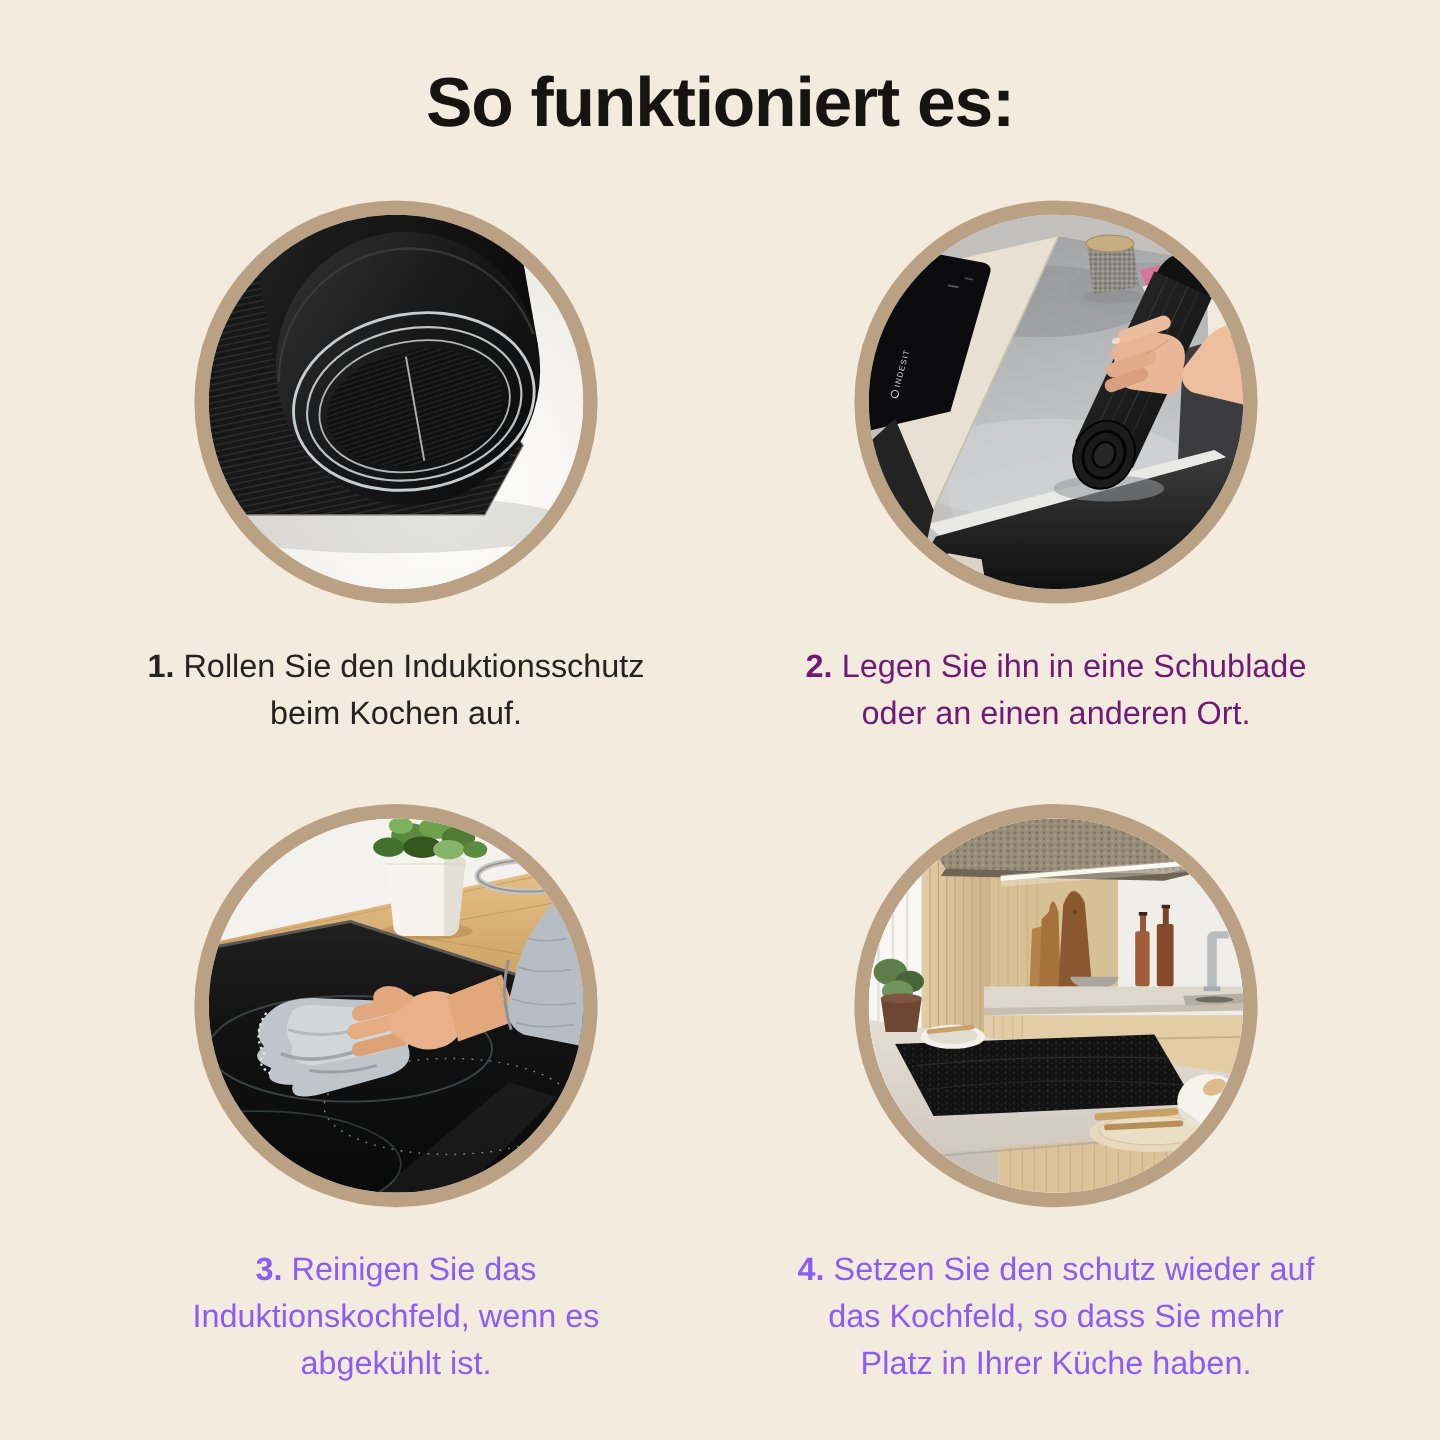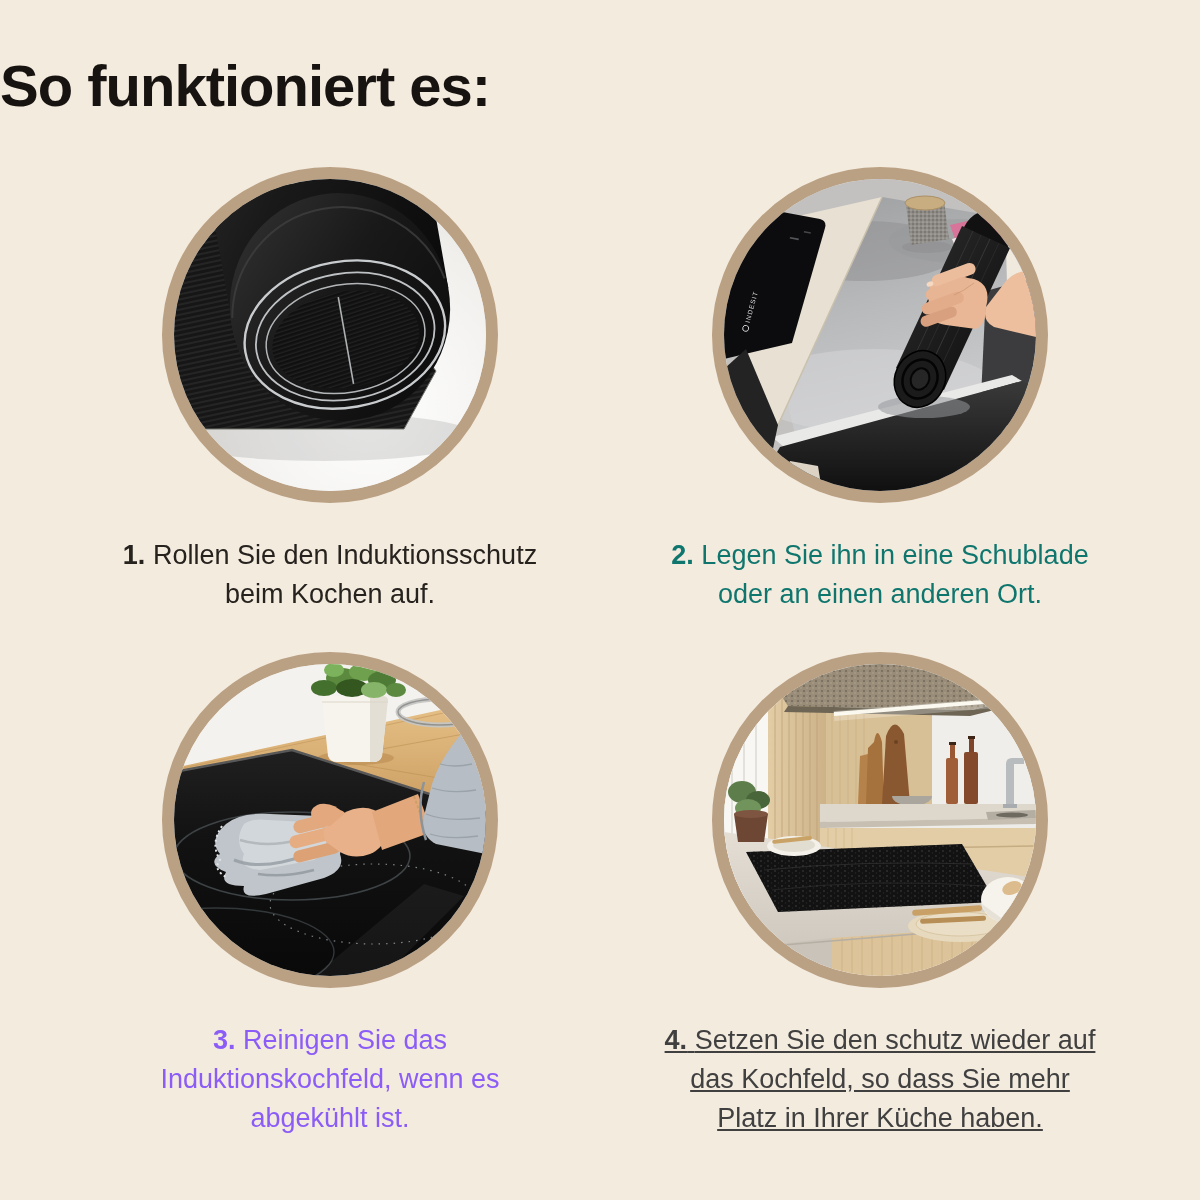--- a/index.html
+++ b/index.html
@@ -4,26 +4,26 @@
 <style>
   html,body{margin:0;padding:0;}
   body{
     width:1200px;height:1200px;overflow:hidden;
     background:#f4ebdf;
     font-family:"Liberation Sans","DejaVu Sans",sans-serif;
     color:#26221e;
   }
   .poster{width:1200px;height:1200px;position:relative;}
   h1{
-    margin:52px 0 0;text-align:left;
+    margin:52px 0 0;text-align:center;
     font-size:58px;font-weight:800;letter-spacing:-1px;color:#171310;
   }
   .grid{
     width:1100px;margin:48px 0 0 55px;
-    display:grid;grid-template-columns:550px 550px;row-gap:38px;
+    display:grid;grid-template-columns:550px 550px;row-gap:56px;
   }
   figure.step{margin:0;display:flex;flex-direction:column;align-items:center;}
   .circle{
     width:336px;height:336px;box-sizing:border-box;
     border:12px solid #bba183;border-radius:50%;
     overflow:hidden;background:#e8e6e2;flex:0 0 auto;
   }
   .circle svg{display:block;width:312px;height:312px;}
   figcaption.caption{
     margin-top:33px;text-align:center;
@@ -156,21 +156,21 @@
             <path d="M262,128 Q268,106 250,100 L226,96 Q210,96 206,108 L204,128 Q206,144 222,146 L252,150 Q262,146 262,128 Z" fill="#e9b795"></path>
             <rect x="206" y="98" width="46" height="12" rx="6" transform="rotate(-20 206 98)" fill="#ecbd9d"></rect>
             <rect x="200" y="112" width="46" height="12" rx="6" transform="rotate(-20 200 112)" fill="#e7b494"></rect>
             <rect x="196" y="126" width="44" height="12" rx="6" transform="rotate(-20 196 126)" fill="#e2ab8a"></rect>
             <rect x="195" y="139" width="38" height="11" rx="5.5" transform="rotate(-20 195 139)" fill="#d9a080"></rect>
             <ellipse cx="206" cy="105" rx="3.5" ry="2.5" transform="rotate(-20 206 105)" fill="#f6d9c0"></ellipse>
             <path d="M250,104 Q240,112 230,116" stroke="#c9946f" stroke-width="1" fill="none" opacity="0.7"></path>
           </g>
         </svg>
       </div>
-      <figcaption class="caption" style="color: #0f766e;">
+      <figcaption class="caption" style="color: #701a75;">
         <strong class="num">2.</strong>
         <span class="txt">Legen Sie ihn in eine Schublade
 oder an einen anderen Ort.</span>
       </figcaption>
     </figure>
 
     <figure class="step">
       <div class="circle" style="border-color: rgb(187, 161, 131);">
         <svg viewBox="0 0 312 312" role="img">
           <defs>
@@ -343,21 +343,21 @@
             <rect x="188" y="246" width="70" height="6" rx="3" transform="rotate(-4 188 246)" fill="#c9a166"></rect>
             <rect x="196" y="255" width="66" height="5" rx="2.5" transform="rotate(-3 196 255)" fill="#b78e55"></rect>
           </g>
           <g>
             <ellipse cx="284" cy="236" rx="27" ry="23" fill="#f6f3ec"></ellipse>
             <path d="M258,240 A27,23 0 0 0 284,259 Z" fill="#e2ddd2" opacity="0.8"></path>
             <ellipse cx="288" cy="224" rx="10" ry="6.5" transform="rotate(-20 288 224)" fill="#dcbc8c"></ellipse>
           </g>
         </svg>
       </div>
-      <figcaption class="caption" style="color: #404040; text-decoration: underline;">
+      <figcaption class="caption" style="color: #8b5cf6;">
         <strong class="num">4.</strong>
         <span class="txt">Setzen Sie den schutz wieder auf
 das Kochfeld, so dass Sie mehr
 Platz in Ihrer Küche haben.</span>
       </figcaption>
     </figure>
 
   </section>
 </main>
 

